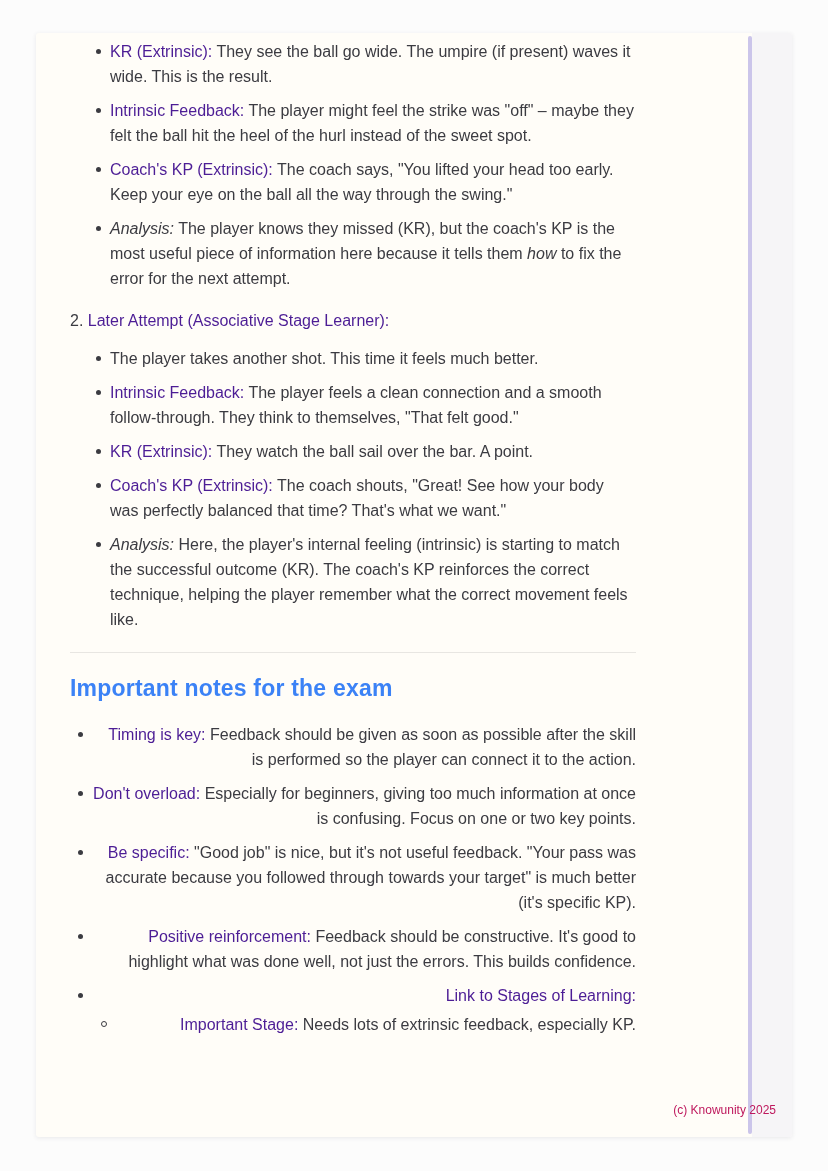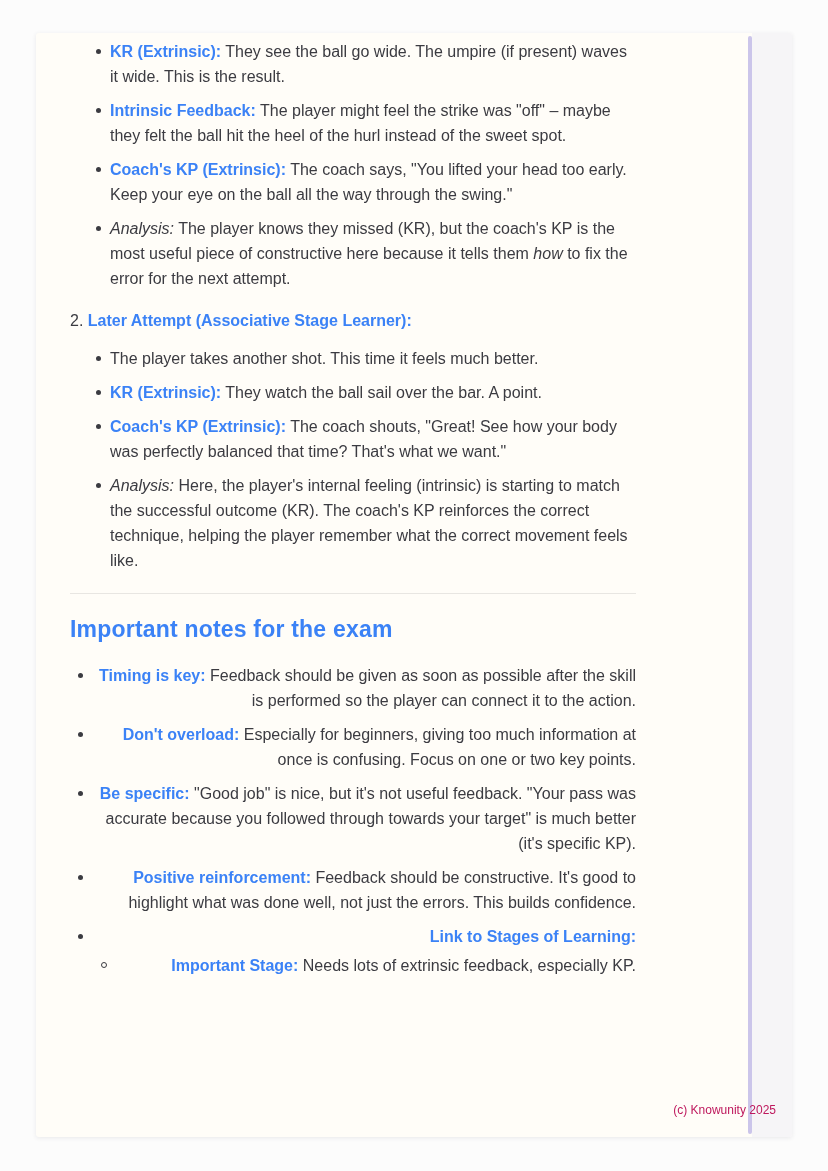--- a/index.html
+++ b/index.html
@@ -60,47 +60,48 @@
     width:5px; height:5px; border-radius:50%; background:#3b3b41;
   }
   .sublist { margin-top:4px; padding-left:24px; }
   .sublist > li { position:relative; margin-bottom:6px; }
   .sublist > li:last-child { margin-bottom:0; }
   .sublist > li::before {
     content:""; position:absolute; left:-16px; top:9px;
     width:4px; height:4px; border-radius:50%;
     border:1.5px solid #3b3b41; background:transparent;
   }
-  .b { font-weight:700; color:#3b82f6; }
+  .b { font-weight:400; color:#4c1d95; }
   .i { font-style:italic; }
   .footer {
     position:absolute; right:16px; bottom:20px;
     font-size:12px; line-height:14px; color:#be185d; z-index:2;
   }
 </style>
 </head>
 <body>
 
 <div class="card">
   <div class="card-strip"></div>
   <div class="card-accent"></div>
 
   <div class="content">
 
     <ul class="blist nested">
       <li><span class="b">KR (Extrinsic):</span><span> They see the ball go wide. The umpire (if present) waves it wide. This is the result.</span></li>
       <li><span class="b">Intrinsic Feedback:</span><span> The player might feel the strike was "off" – maybe they felt the ball hit the heel of the hurl instead of the sweet spot.</span></li>
       <li><span class="b">Coach's KP (Extrinsic):</span><span> The coach says, "You lifted your head too early. Keep your eye on the ball all the way through the swing."</span></li>
-      <li><span class="i">Analysis:</span><span> The player knows they missed (KR), but the coach's KP is the most useful piece of constructive here because it tells them </span><span class="i">how</span><span> to fix the error for the next attempt.</span></li>
+      <li><span class="i">Analysis:</span><span> The player knows they missed (KR), but the coach's KP is the most useful piece of information here because it tells them </span><span class="i">how</span><span> to fix the error for the next attempt.</span></li>
     </ul>
 
     <div class="numbered"><span>2.</span> <span class="b">Later Attempt (Associative Stage Learner):</span></div>
 
     <ul class="blist nested list-b">
       <li><span>The player takes another shot. This time it feels much better.</span></li>
+      <li><span class="b">Intrinsic Feedback:</span><span> The player feels a clean connection and a smooth follow-through. They think to themselves, "That felt good."</span></li>
       <li><span class="b">KR (Extrinsic):</span><span> They watch the ball sail over the bar. A point.</span></li>
       <li><span class="b">Coach's KP (Extrinsic):</span><span> The coach shouts, "Great! See how your body was perfectly balanced that time? That's what we want."</span></li>
       <li><span class="i">Analysis:</span><span> Here, the player's internal feeling (intrinsic) is starting to match the successful outcome (KR). The coach's KP reinforces the correct technique, helping the player remember what the correct movement feels like.</span></li>
     </ul>
 
     <hr class="divider">
 
     <h2 class="heading">Important notes for the exam</h2>
 
     <ul class="notes">

